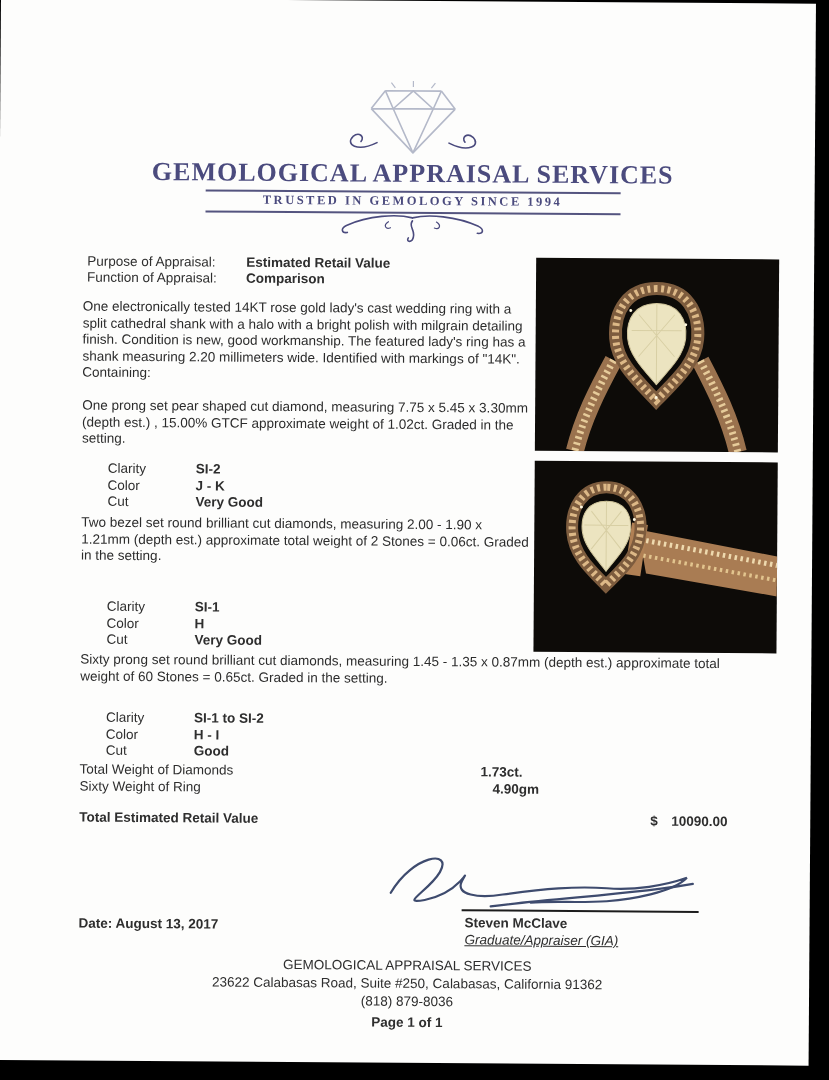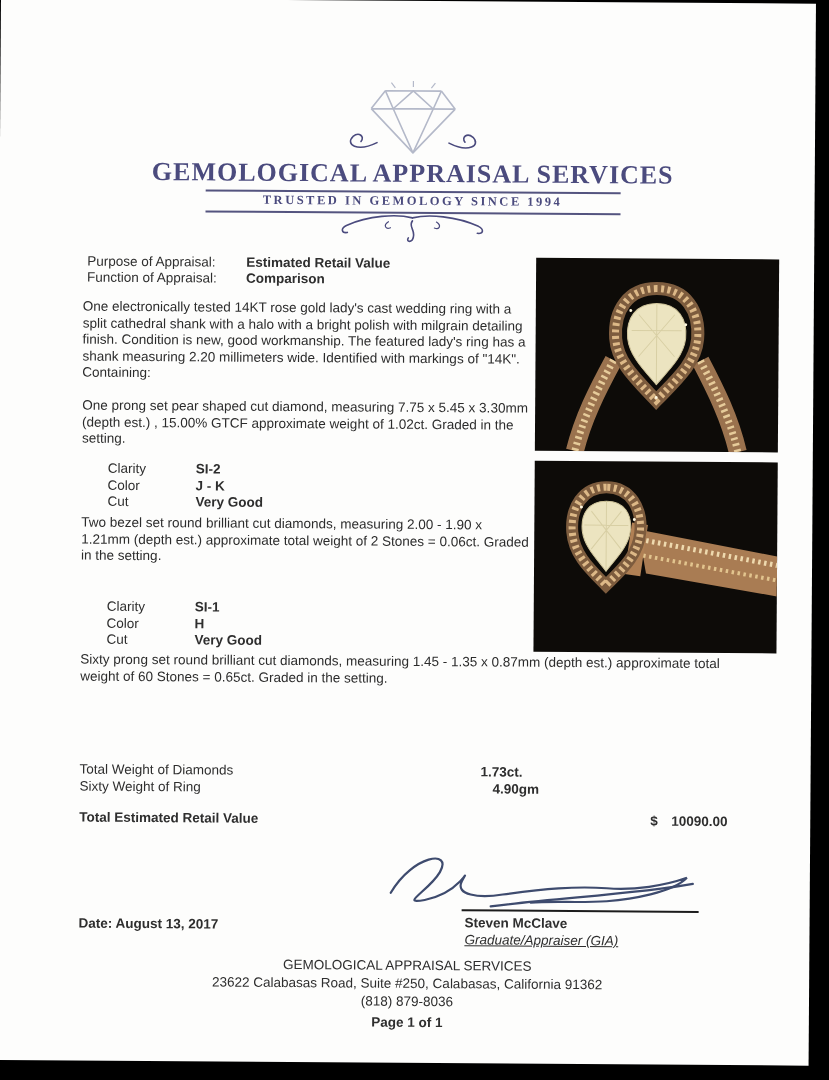--- a/index.html
+++ b/index.html
@@ -83,20 +83,25 @@
   </div>
 
   <div class="abs txt para" style="left:84px;top:516px;width:452px;">Two bezel set round brilliant cut diamonds, measuring 2.00 - 1.90 x 1.21mm (depth est.) approximate total weight of 2 Stones = 0.06ct. Graded in the setting.</div>
   <div class="abs grade-block" style="left:110px;top:600px;">
     <div class="grade-row"><span class="g-label">Clarity</span><span class="g-value">SI-1</span></div>
     <div class="grade-row"><span class="g-label">Color</span><span class="g-value">H</span></div>
     <div class="grade-row"><span class="g-label">Cut</span><span class="g-value">Very Good</span></div>
   </div>
 
   <div class="abs txt para" style="left:84px;top:653px;width:648px;">Sixty prong set round brilliant cut diamonds, measuring 1.45 - 1.35 x 0.87mm (depth est.) approximate total weight of 60 Stones = 0.65ct. Graded in the setting.</div>
+  <div class="abs grade-block" style="left:110px;top:711px;">
+    <div class="grade-row"><span class="g-label">Clarity</span><span class="g-value">SI-1 to SI-2</span></div>
+    <div class="grade-row"><span class="g-label">Color</span><span class="g-value">H - I</span></div>
+    <div class="grade-row"><span class="g-label">Cut</span><span class="g-value">Good</span></div>
+  </div>
 
   <div class="abs txt" style="left:84px;top:763px;">Total Weight of Diamonds</div>
   <div class="abs txt b" style="left:485px;top:763px;">1.73ct.</div>
   <div class="abs txt" style="left:84px;top:780px;">Sixty Weight of Ring</div>
   <div class="abs txt b" style="left:485px;top:780px;margin-left:12px;">4.90gm</div>
 
   <div class="abs txt b" style="left:84px;top:811px;">Total Estimated Retail Value</div>
   <div class="abs txt b" style="left:655px;top:811px;">$</div>
   <div class="abs txt b" style="left:676px;top:811px;">10090.00</div>
 

